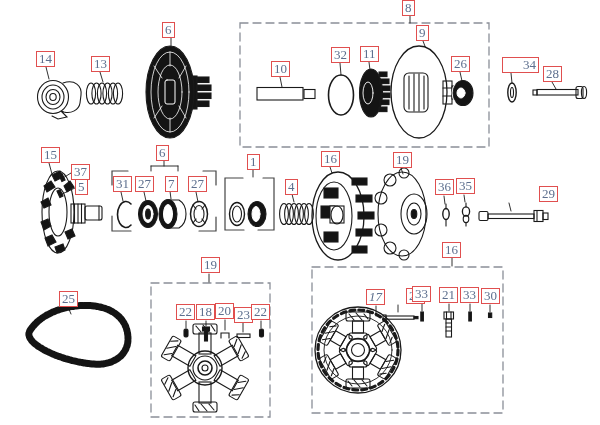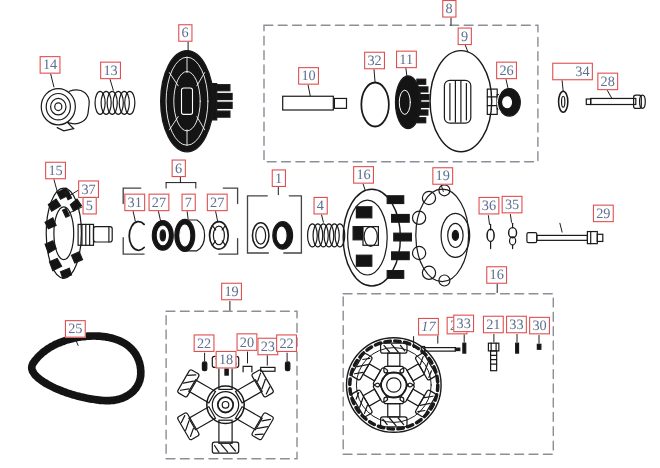--- a/index.html
+++ b/index.html
@@ -392,25 +392,25 @@
 <div class="co" style="left:247px;top:154px;">1</div>
 <div class="co" style="left:285px;top:179px;">4</div>
 <div class="co" style="left:321px;top:151px;">16</div>
 <div class="co" style="left:393px;top:152px;">19</div>
 <div class="co" style="left:435px;top:179px;">36</div>
 <div class="co" style="left:456px;top:178px;">35</div>
 <div class="co" style="left:500px;top:186px;margin-left:39px;">29</div>
 <div class="co" style="left:59px;top:291px;">25</div>
 <div class="co" style="left:201px;top:257px;">19</div>
 <div class="co" style="left:176px;top:304px;">22</div>
-<div class="co" style="left:196px;top:304px;margin-top:15px;">18</div>
+<div class="co" style="left:196px;top:304px;">18</div>
 <div class="co" style="left:215px;top:303px;">20</div>
 <div class="co" style="left:234px;top:307px;">23</div>
 <div class="co" style="left:251px;top:304px;">22</div>
 <div class="co" style="left:442px;top:242px;">16</div>
-<div class="co" style="left:380px;top:289px;font-style:italic;">17</div>
+<div class="co" style="left:366px;top:289px;font-style:italic;">17</div>
 <div class="co" style="left:387px;top:288px;margin-left:19px;">24</div>
 <div class="co" style="left:412px;top:286px;">33</div>
 <div class="co" style="left:439px;top:287px;">21</div>
 <div class="co" style="left:460px;top:287px;">33</div>
 <div class="co" style="left:481px;top:288px;">30</div>
 
 </div>
 
 </body></html>

